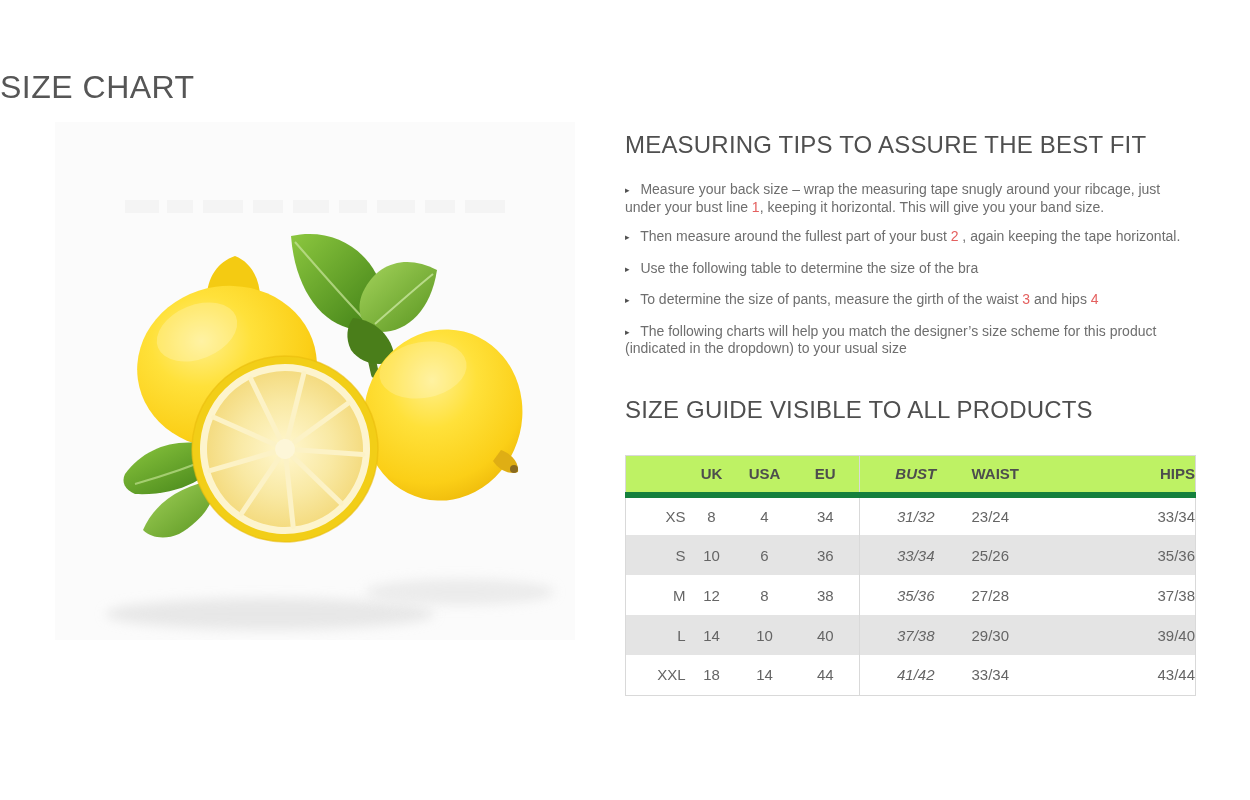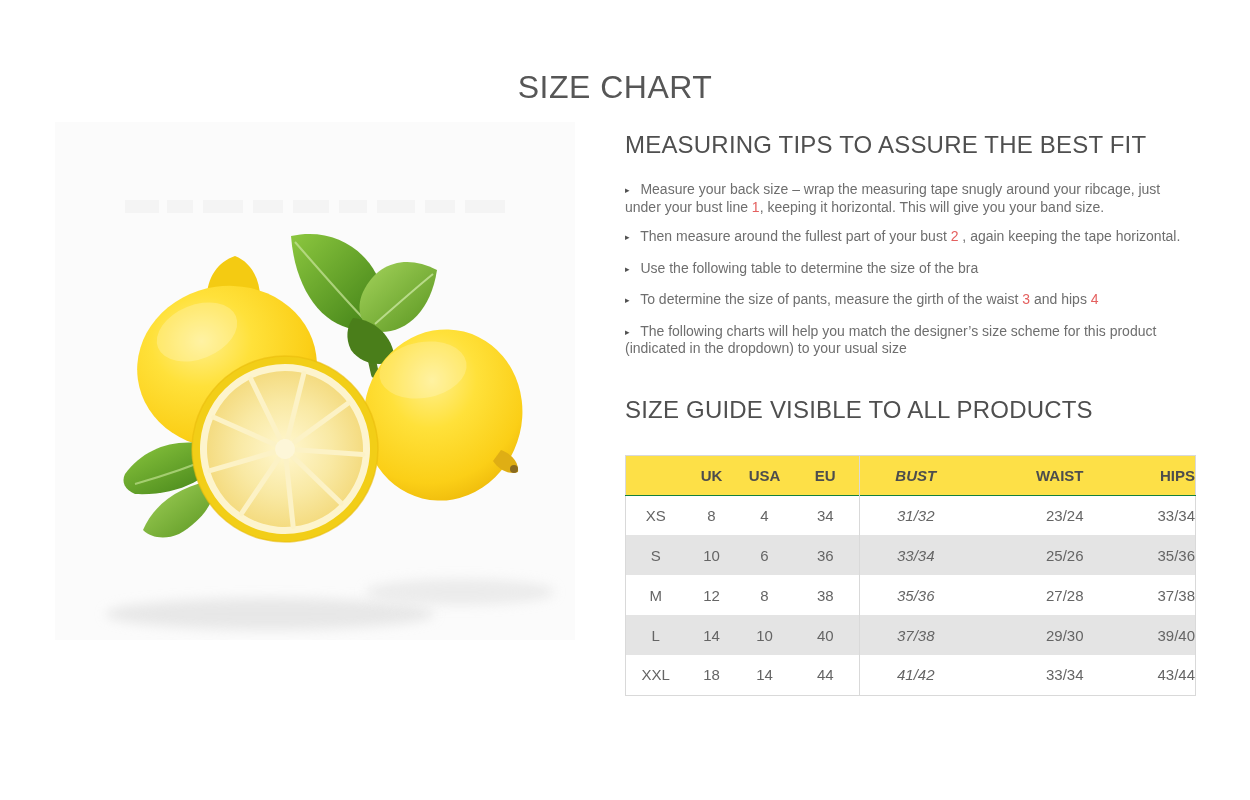--- a/index.html
+++ b/index.html
@@ -9,21 +9,21 @@
     width: 1250px; height: 800px;
     background: #ffffff;
     font-family: "Liberation Sans", sans-serif;
     position: relative;
     overflow: hidden;
   }
   .page-title {
     position: absolute;
     top: 48px; left: 0;
     width: 1230px;
-    text-align: center;
+    text-align: left;
     font-size: 32px;
     font-weight: 400;
     color: #565656;
     letter-spacing: 0.5px;
   }
   .image-block {
     position: absolute;
     left: 55px; top: 122px;
     width: 520px; height: 518px;
     background: #fbfbfb;
@@ -60,28 +60,28 @@
   table.size-table {
     width: 570px;
     border-collapse: collapse;
     font-size: 15px;
     color: #656565;
     border: 1px solid #d9d9d9;
     table-layout: fixed;
   }
   .size-table th, .size-table td { height: 40px; padding: 0; }
   .size-table th { font-weight: bold; color: #4d4d4d; }
-  .size-table thead tr { border-bottom: 1px solid #15803d; background: #fde047; }
+  .size-table thead tr { border-bottom: 6px solid #15803d; background: #bef264; }
   .size-table tbody tr:nth-child(even) { background: #e4e4e4; }
-  .c-size  { width: 60px;  text-align: center; padding-left: 14px; }
+  .c-size  { width: 60px;  text-align: right; padding-left: 14px; }
   .c-uk    { width: 52px;  text-align: center; }
   .c-usa   { width: 54px;  text-align: center; }
   .c-eu    { width: 68px;  text-align: center; }
   .c-bust  { width: 112px; text-align: center; border-left: 1px solid #d9d9d9; font-style: italic; }
-  .c-waist { width: 112px; text-align: right; }
+  .c-waist { width: 112px; text-align: left; }
   .c-hips  { width: 112px; text-align: right; }
 </style>
 </head>
 <body>
 
 <h1 class="page-title">SIZE CHART</h1>
 
 <div class="image-block">
   <svg viewBox="0 0 520 518" xmlns="http://www.w3.org/2000/svg">
     <defs>

